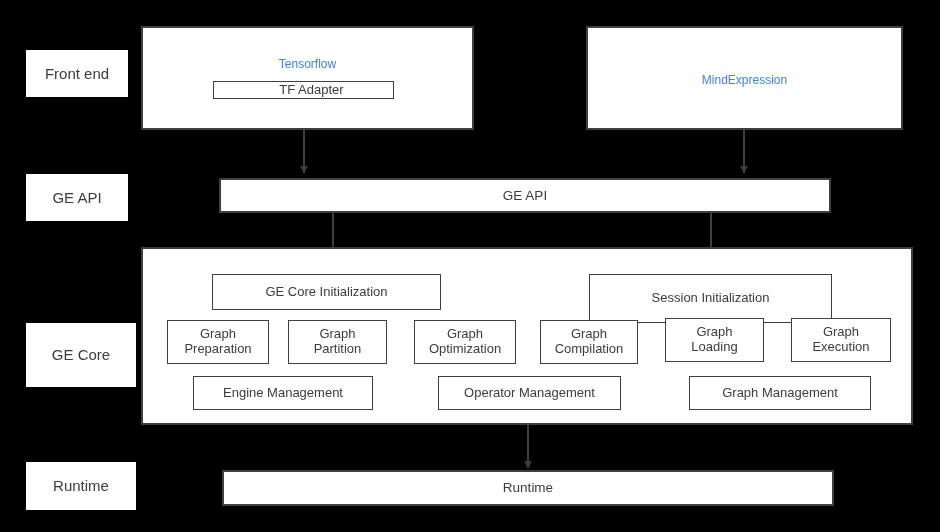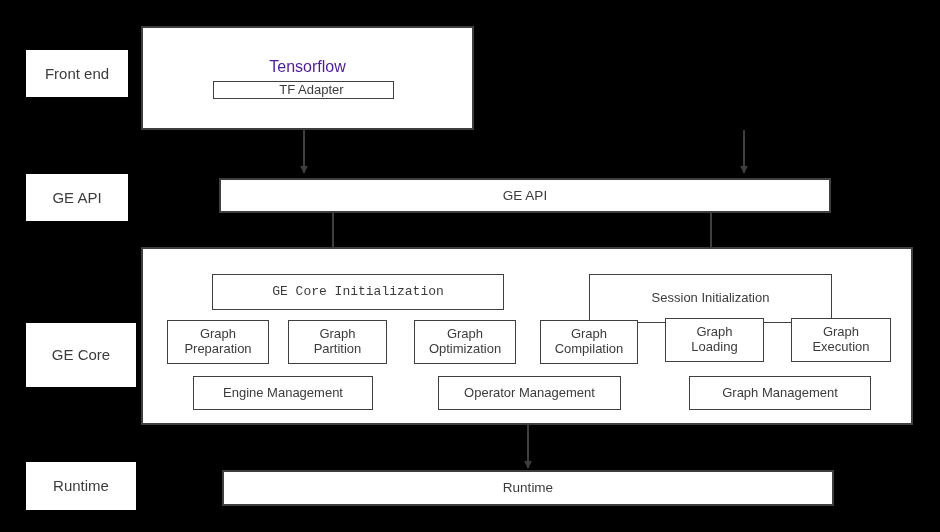--- a/index.html
+++ b/index.html
@@ -41,22 +41,22 @@
   
   .container-box {
     border: 2.5px solid #3f3f3f;
     align-items: flex-start;
     justify-content: center;
   }
   .container-title {
     position: absolute;
     width: 100%;
     text-align: center;
-    color: #4c1d95;
-    font-size: 16px;
+    color: #3b82f6;
+    font-size: 12px;
   }
   
   .bar-box {
     border: 2px solid #3f3f3f;
     font-size: 13.5px;
   }
   
   .unit-box {
     border: 1.8px solid #3f3f3f;
     font-size: 13px;
@@ -99,26 +99,29 @@
 
   <div class="box rail-label" style="left:26px; top:323px; width:110px; height:64px;">GE Core</div>
 
   <div class="box rail-label" style="left:26px; top:462px; width:110px; height:48px;">Runtime</div>
 
   <div class="box container-box" style="left:141px; top:26px; width:333px; height:104px;">
     <div class="container-title" style="top:30px;">Tensorflow</div>
   </div>
   <div class="box unit-box" style="left:213px; top:81px; width:181px; height:18px;padding-left:16px;">TF Adapter</div>
 
+  <div class="box container-box" style="left:586px; top:26px; width:317px; height:104px;">
+    <div class="container-title" style="top:46px;">MindExpression</div>
+  </div>
 
   <div class="box bar-box" style="left:219px; top:178px; width:612px; height:35px;">GE API</div>
 
   <div class="box container-box" style="left:141px; top:247px; width:772px; height:178px;"></div>
 
-  <div class="box unit-box" style="left:212px; top:274px; width:292px; height:36px;font-family:Liberation Mono, monospace;">GE Core Initialization</div>
+  <div class="box unit-box" style="left:212px; top:274px; width:229px; height:36px;">GE Core Initialization</div>
   <div class="box unit-box" style="left:589px; top:274px; width:243px; height:49px;">Session Initialization</div>
 
   <div class="box unit-box" style="left:167px; top:320px; width:102px; height:44px;">Graph
 Preparation</div>
   <div class="box unit-box" style="left:288px; top:320px; width:99px; height:44px;">Graph
 Partition</div>
   <div class="box unit-box" style="left:414px; top:320px; width:102px; height:44px;">Graph
 Optimization</div>
   <div class="box unit-box" style="left:540px; top:320px; width:98px; height:44px;">Graph
 Compilation</div>

